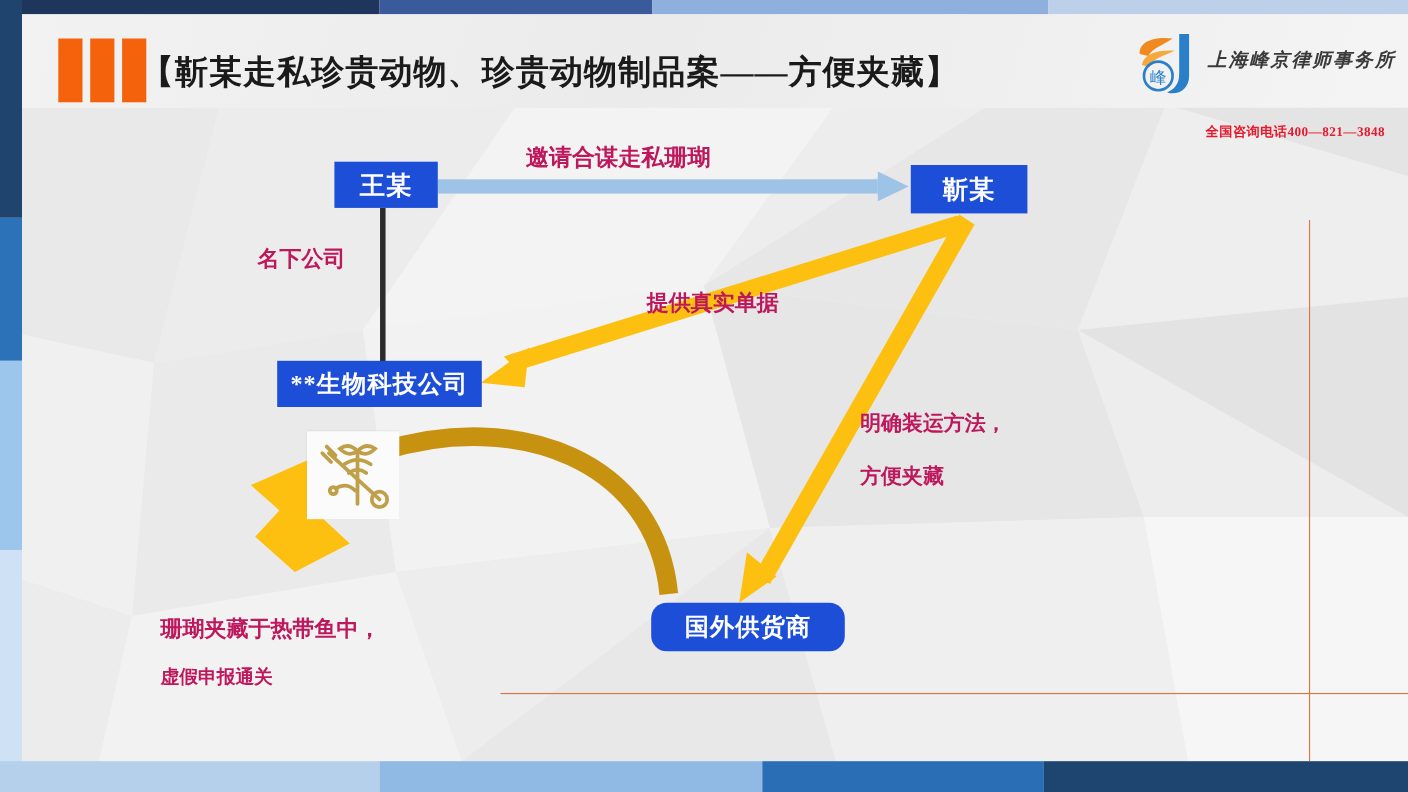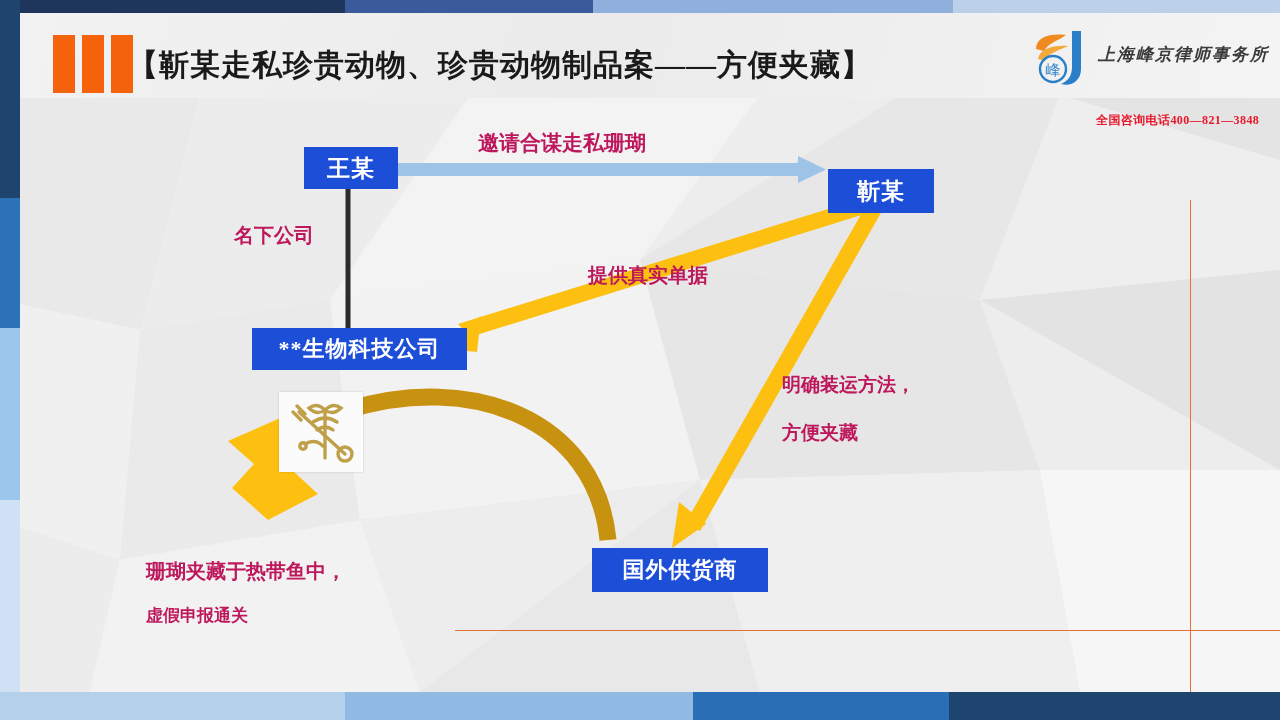--- a/index.html
+++ b/index.html
@@ -56,23 +56,23 @@
   #guide-h{position:absolute;left:455px;top:630px;width:825px;height:1px;background:#e2703a;}
 
   
   #diagram{position:absolute;left:0;top:0;width:1280px;height:720px;}
 
   
   .node{position:absolute;background:#1d4ed8;color:#ffffff;display:flex;
         align-items:center;justify-content:center;font-weight:bold;
         font-family:"Liberation Serif","DejaVu Serif",serif;letter-spacing:1px;}
   #node-wang{left:304px;top:147px;width:94px;height:42px;font-size:23px;}
-  #node-jin{left:828px;top:150px;width:106px;height:44px;font-size:23px;margin-top:19px;}
-  #node-company{left:252px;top:328px;width:215px;height:42px;font-size:22px;}
-  #node-supplier{left:592px;top:548px;width:176px;height:44px;font-size:22px;}
+  #node-jin{left:828px;top:150px;width:106px;height:44px;font-size:23px;}
+  #node-company{left:252px;top:328px;width:186px;height:42px;font-size:22px;}
+  #node-supplier{left:592px;top:548px;width:176px;height:44px;font-size:22px;border-radius:14px;}
 
   
   .flabel{position:absolute;color:#be185d;font-weight:bold;
           font-family:"Liberation Serif","DejaVu Serif",serif;white-space:nowrap;}
   #lab-invite{left:478px;top:129px;font-size:21px;}
   #lab-owned{left:234px;top:222px;font-size:20px;}
   #lab-docs{left:588px;top:262px;font-size:20px;}
   #lab-ship1{left:782px;top:372px;font-size:19px;}
   #lab-ship2{left:782px;top:420px;font-size:19px;}
   #lab-hide1{left:146px;top:533px;font-size:20px;margin-top:25px;}

